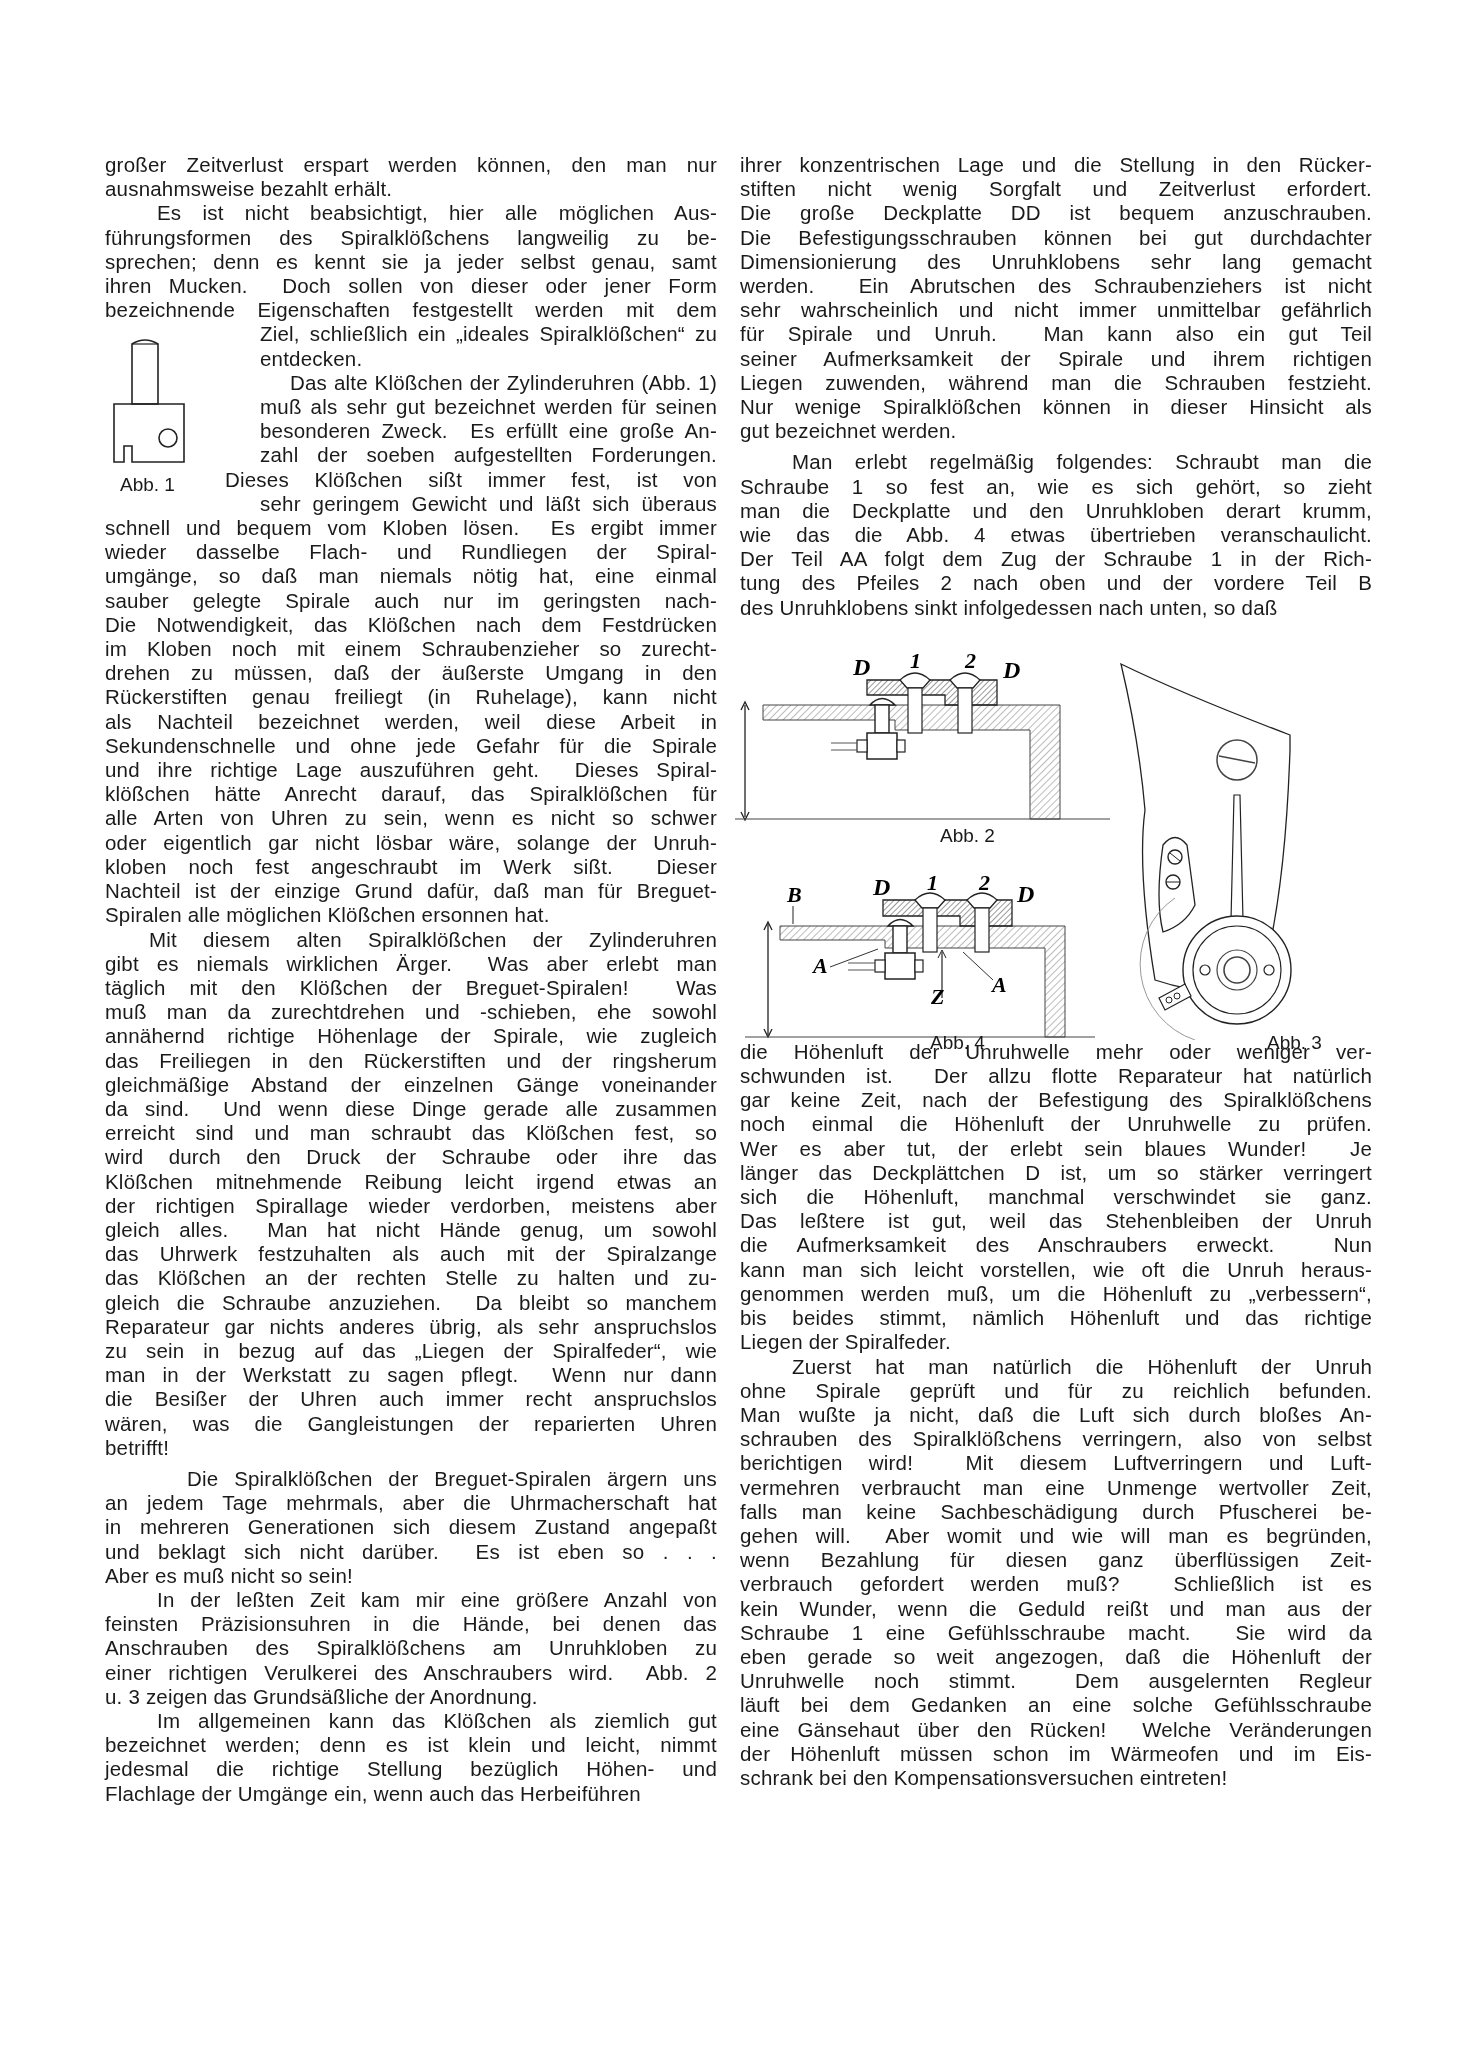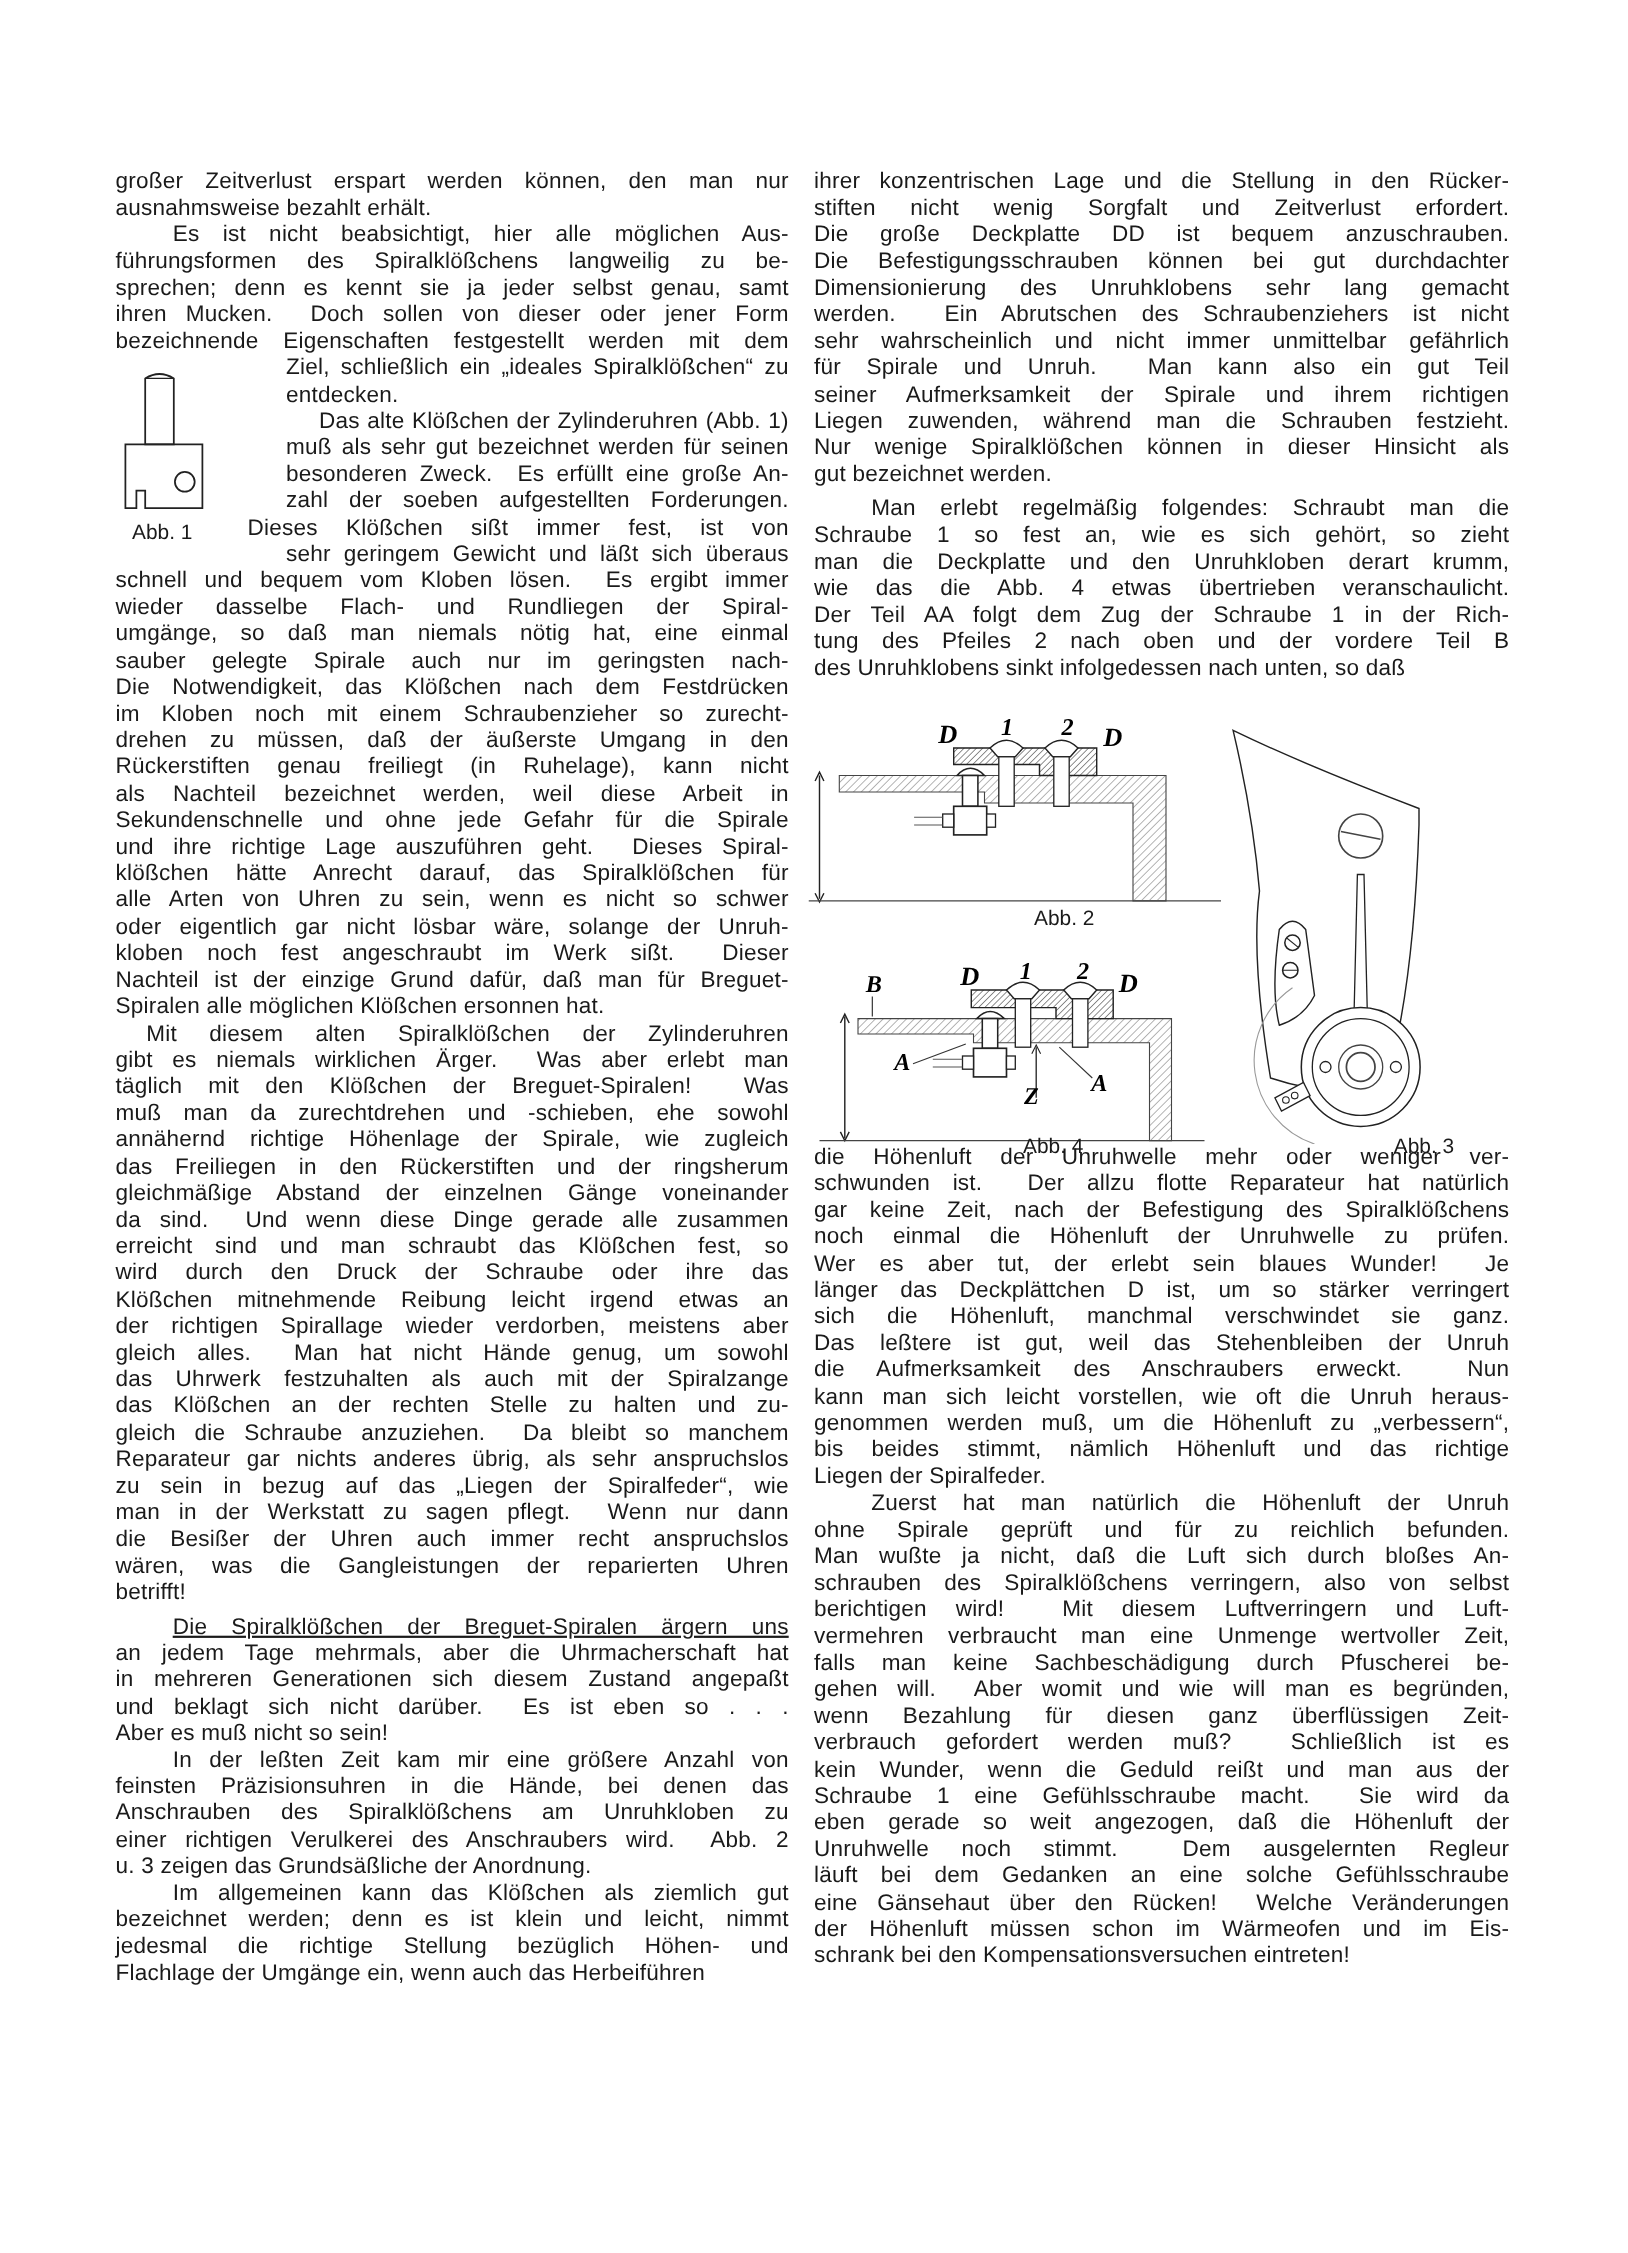--- a/index.html
+++ b/index.html
@@ -54,21 +54,21 @@
       <span class="line">Sekundenschnelle und ohne jede Gefahr für die Spirale</span>
       <span class="line">und ihre richtige Lage auszuführen geht.&nbsp; Dieses Spiral-</span>
       <span class="line">klößchen hätte Anrecht darauf, das Spiralklößchen für</span>
       <span class="line">alle Arten von Uhren zu sein, wenn es nicht so schwer</span>
       <span class="line">oder eigentlich gar nicht lösbar wäre, solange der Unruh-</span>
       <span class="line">kloben noch fest angeschraubt im Werk sißt.&nbsp; Dieser</span>
       <span class="line">Nachteil ist der einzige Grund dafür, daß man für Breguet-</span>
       <span class="line last">Spiralen alle möglichen Klößchen ersonnen hat.</span>
     </p>
   <p class="ind" style="text-indent: 0px;">
-      <span class="line" style="margin-left: 28px;">Mit diesem alten Spiralklößchen der Zylinderuhren</span>
+      <span class="line" style="margin-left: 44px;">Mit diesem alten Spiralklößchen der Zylinderuhren</span>
       <span class="line">gibt es niemals wirklichen Ärger.&nbsp; Was aber erlebt man</span>
       <span class="line">täglich mit den Klößchen der Breguet-Spiralen!&nbsp; Was</span>
       <span class="line">muß man da zurechtdrehen und -schieben, ehe sowohl</span>
       <span class="line">annähernd richtige Höhenlage der Spirale, wie zugleich</span>
       <span class="line">das Freiliegen in den Rückerstiften und der ringsherum</span>
       <span class="line">gleichmäßige Abstand der einzelnen Gänge voneinander</span>
       <span class="line">da sind.&nbsp; Und wenn diese Dinge gerade alle zusammen</span>
       <span class="line">erreicht sind und man schraubt das Klößchen fest, so</span>
       <span class="line">wird durch den Druck der Schraube oder ihre das</span>
       <span class="line">Klößchen mitnehmende Reibung leicht irgend etwas an</span>
@@ -78,21 +78,21 @@
       <span class="line">das Klößchen an der rechten Stelle zu halten und zu-</span>
       <span class="line">gleich die Schraube anzuziehen.&nbsp; Da bleibt so manchem</span>
       <span class="line">Reparateur gar nichts anderes übrig, als sehr anspruchslos</span>
       <span class="line">zu sein in bezug auf das „Liegen der Spiralfeder“, wie</span>
       <span class="line">man in der Werkstatt zu sagen pflegt.&nbsp; Wenn nur dann</span>
       <span class="line">die Besißer der Uhren auch immer recht anspruchslos</span>
       <span class="line">wären, was die Gangleistungen der reparierten Uhren</span>
       <span class="line last">betrifft!</span>
     </p>
   <p class="ind gap" style="text-indent: 0px;">
-      <span class="line" style="margin-left: 52px; text-decoration: underline;">Die Spiralklößchen der Breguet-Spiralen ärgern uns</span>
+      <span class="line" style="margin-left: 82px;">Die Spiralklößchen der Breguet-Spiralen ärgern uns</span>
       <span class="line">an jedem Tage mehrmals, aber die Uhrmacherschaft hat</span>
       <span class="line">in mehreren Generationen sich diesem Zustand angepaßt</span>
       <span class="line">und beklagt sich nicht darüber.&nbsp; Es ist eben so . . .</span>
       <span class="line last">Aber es muß nicht so sein!</span>
     </p>
   <p class="ind" style="text-indent: 0px;">
       <span class="line" style="margin-left: 52px;">In der leßten Zeit kam mir eine größere Anzahl von</span>
       <span class="line">feinsten Präzisionsuhren in die Hände, bei denen das</span>
       <span class="line">Anschrauben des Spiralklößchens am Unruhkloben zu</span>
       <span class="line">einer richtigen Verulkerei des Anschraubers wird.&nbsp; Abb. 2</span>

